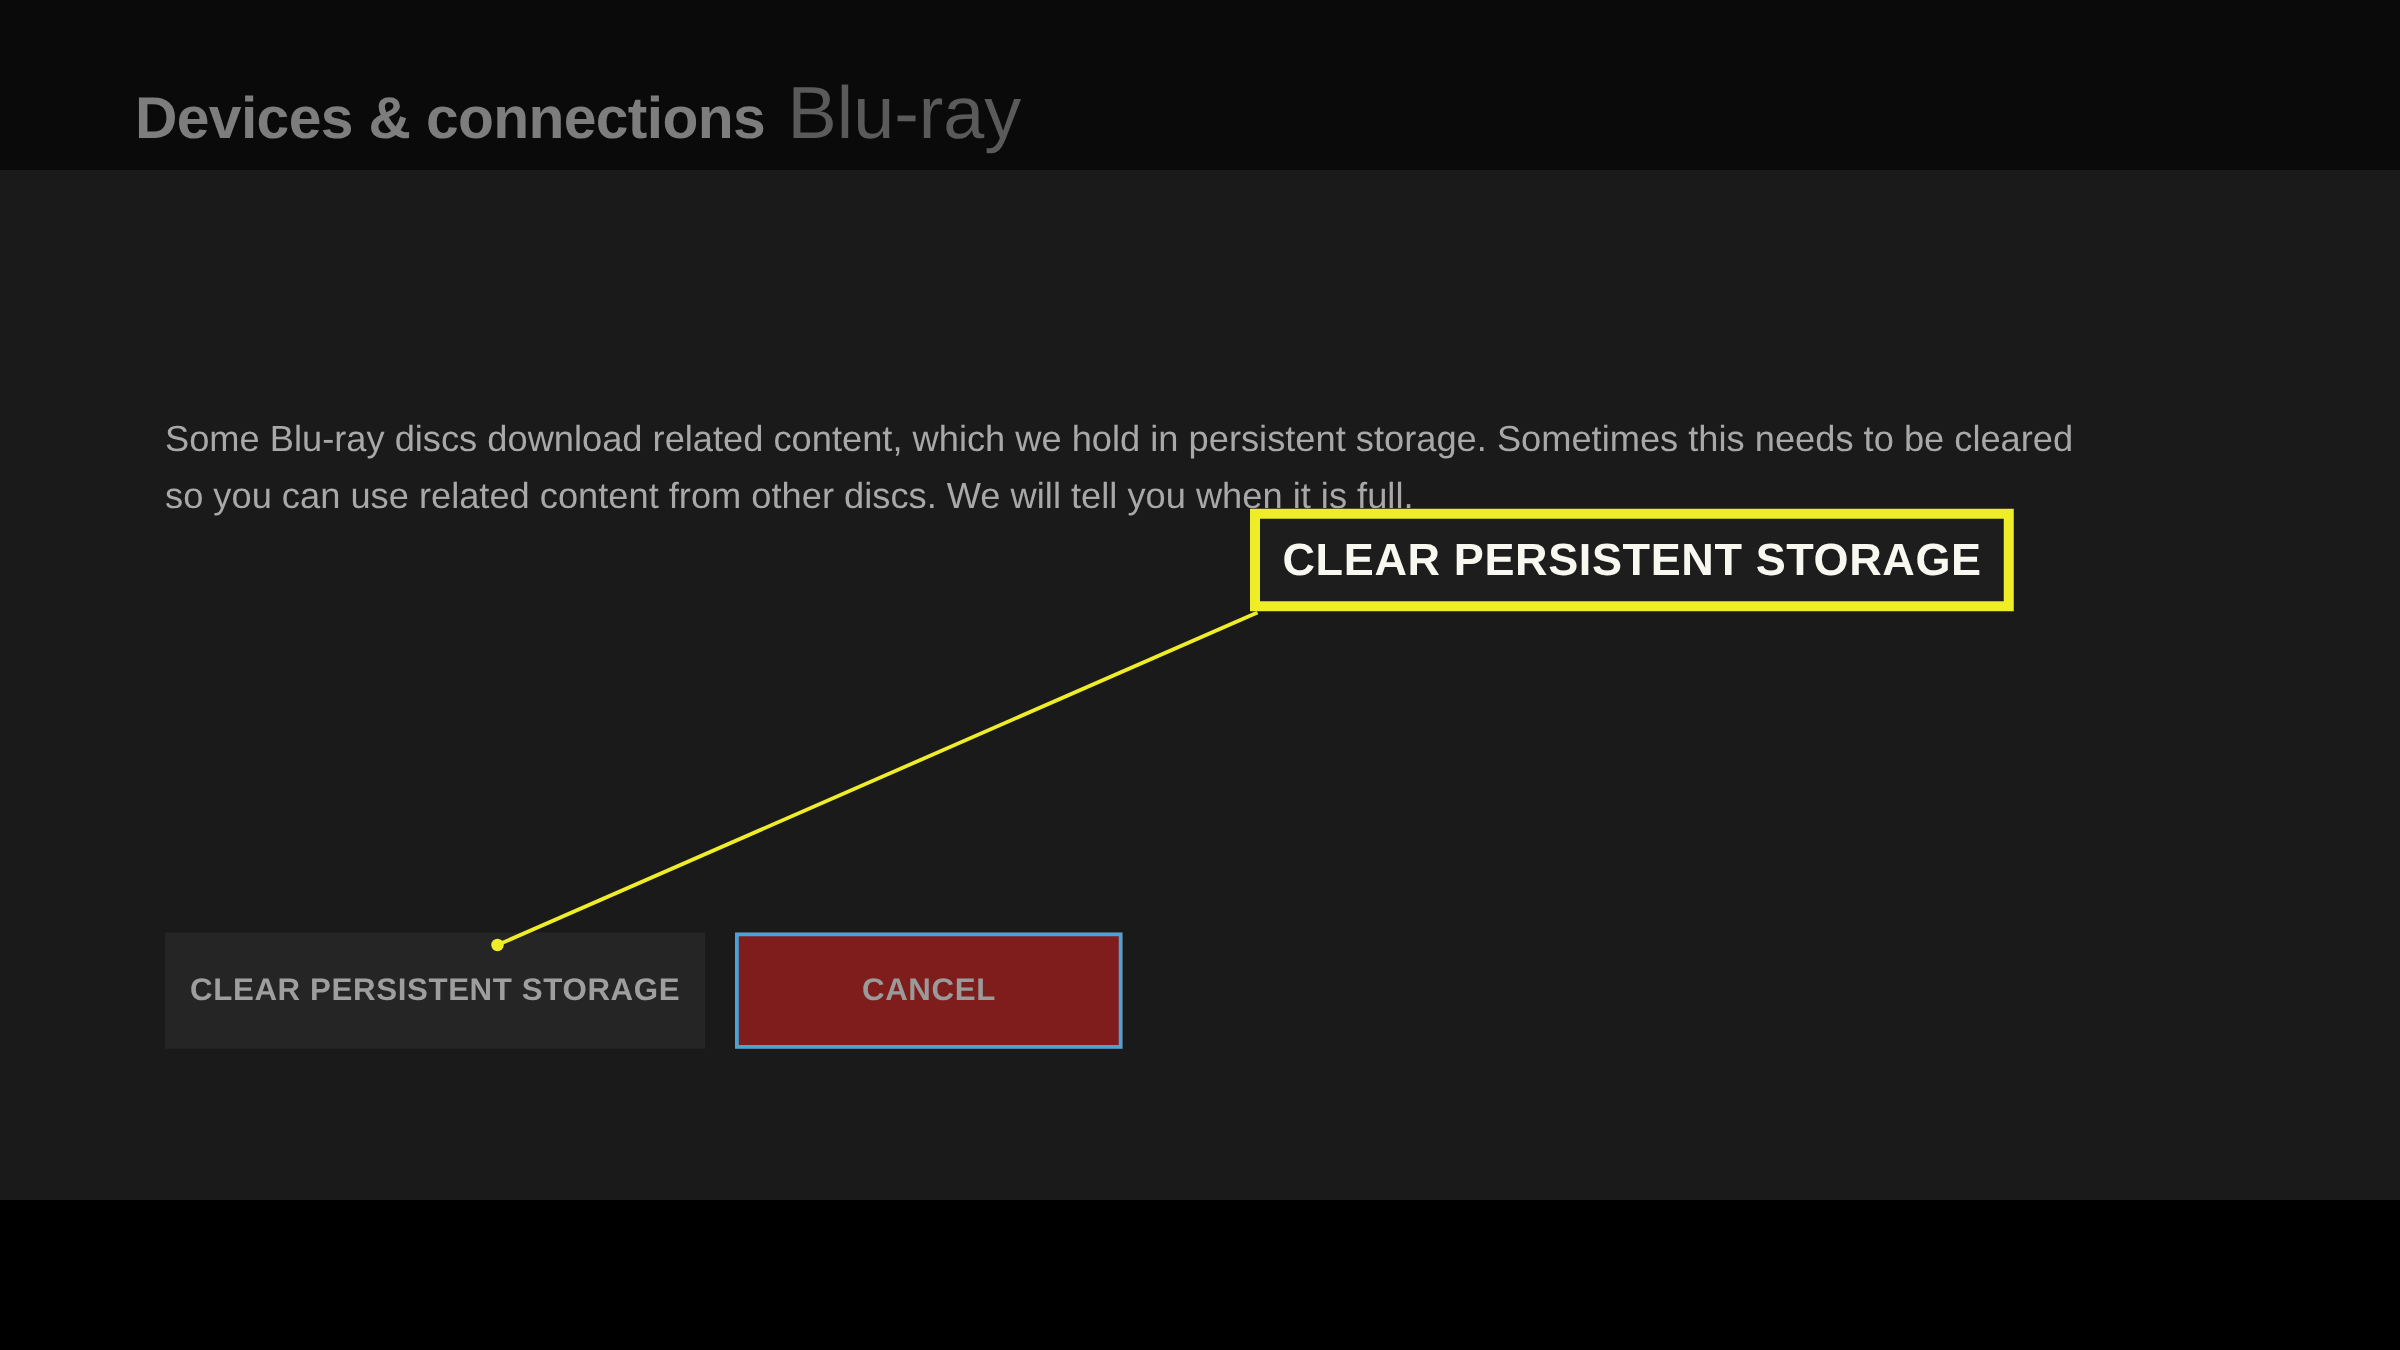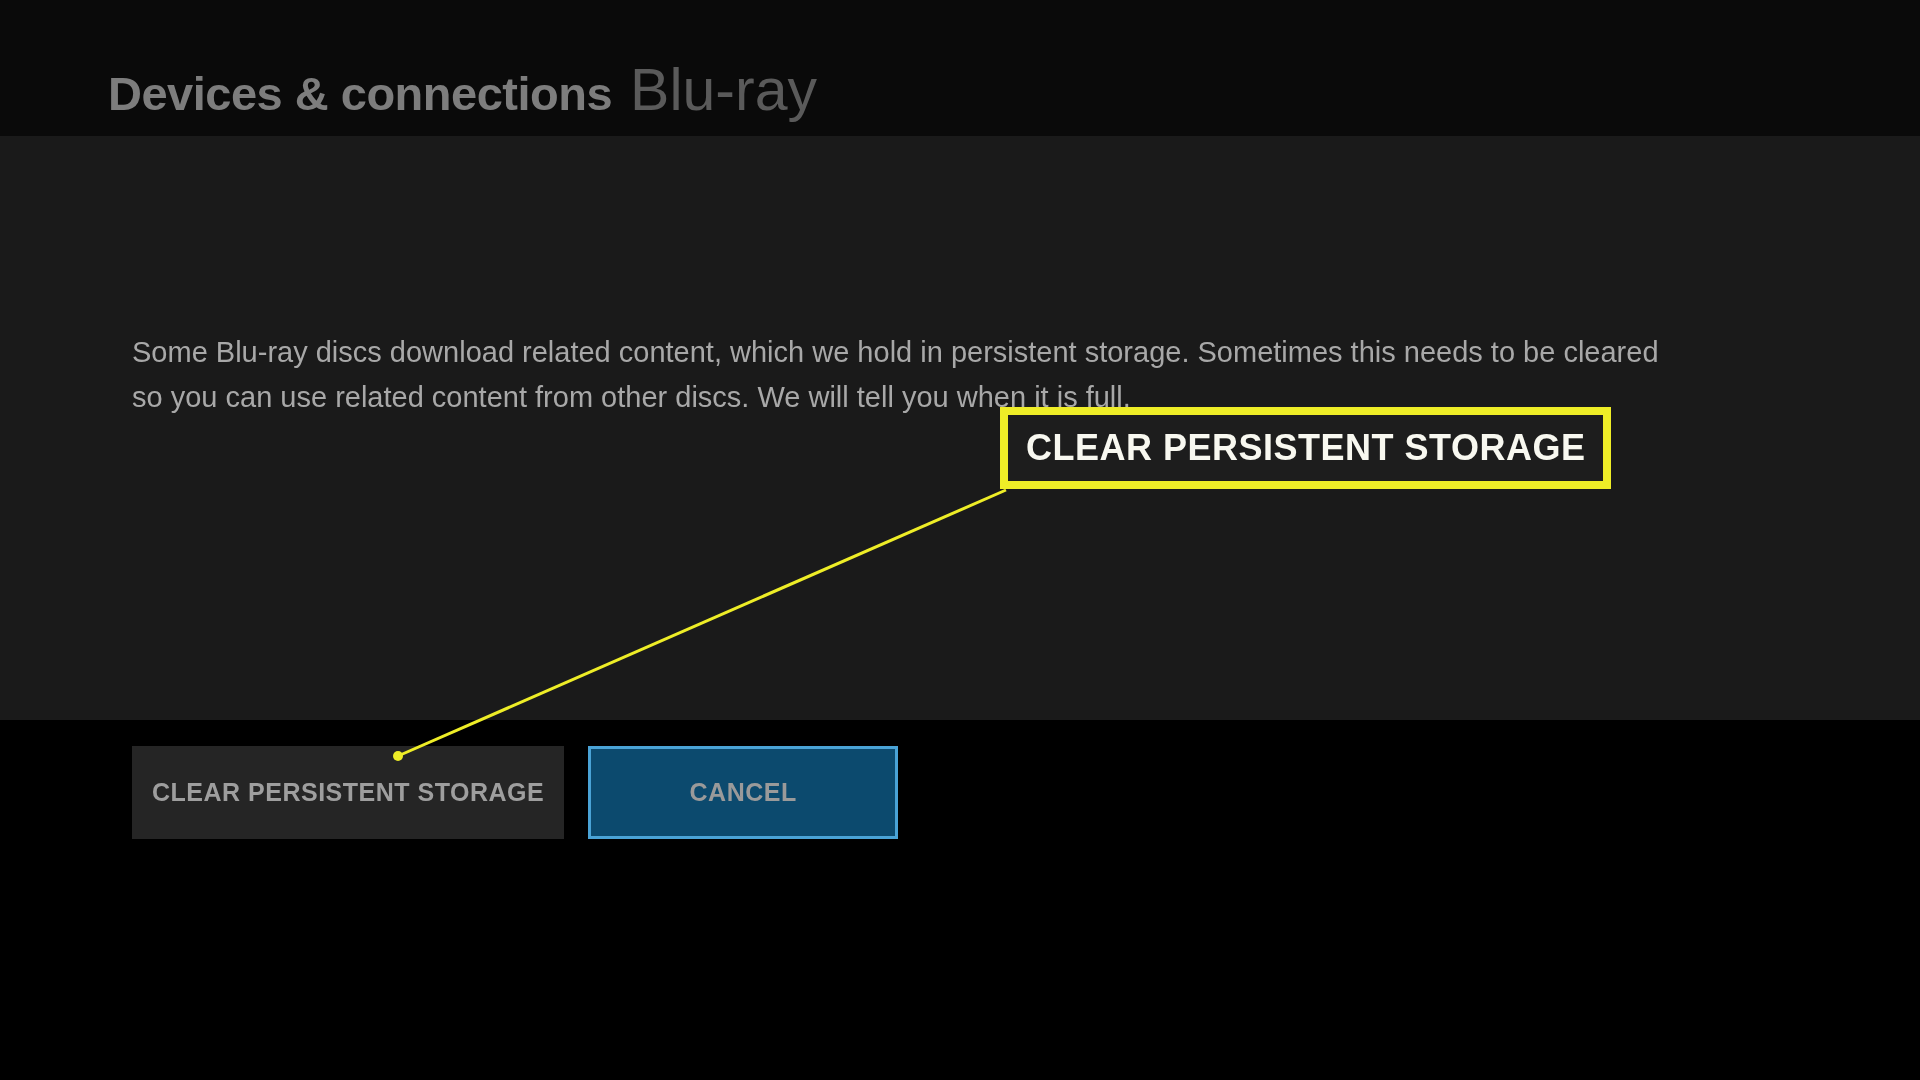--- a/index.html
+++ b/index.html
@@ -39,21 +39,21 @@
     }
 
     .header-sub {
       font-size: 59px;
       font-weight: 400;
       color: #5a5a5a;
     }
 
     .content-area {
       width: 100%;
-      height: 584px;
+      height: 824px;
       background: #1a1a1a;
       padding-left: 132px;
       padding-right: 132px;
       padding-top: 194px;
       position: relative;
     }
 
     .description-text {
       font-size: 29px;
       line-height: 45px;
@@ -82,21 +82,21 @@
       user-select: none;
     }
 
     .btn-clear {
       background: #252525;
       color: #9e9e9e;
       min-width: 335px;
     }
 
     .btn-cancel {
-      background: #0c4a6e;
+      background: #7f1d1d;
       color: #9a9a9a;
       min-width: 310px;
       border: 3px solid #4aa3d6;
     }
 
     .callout-box {
       position: absolute;
       left: 1000px;
       top: 407px;
       background: #1d1d1d;

